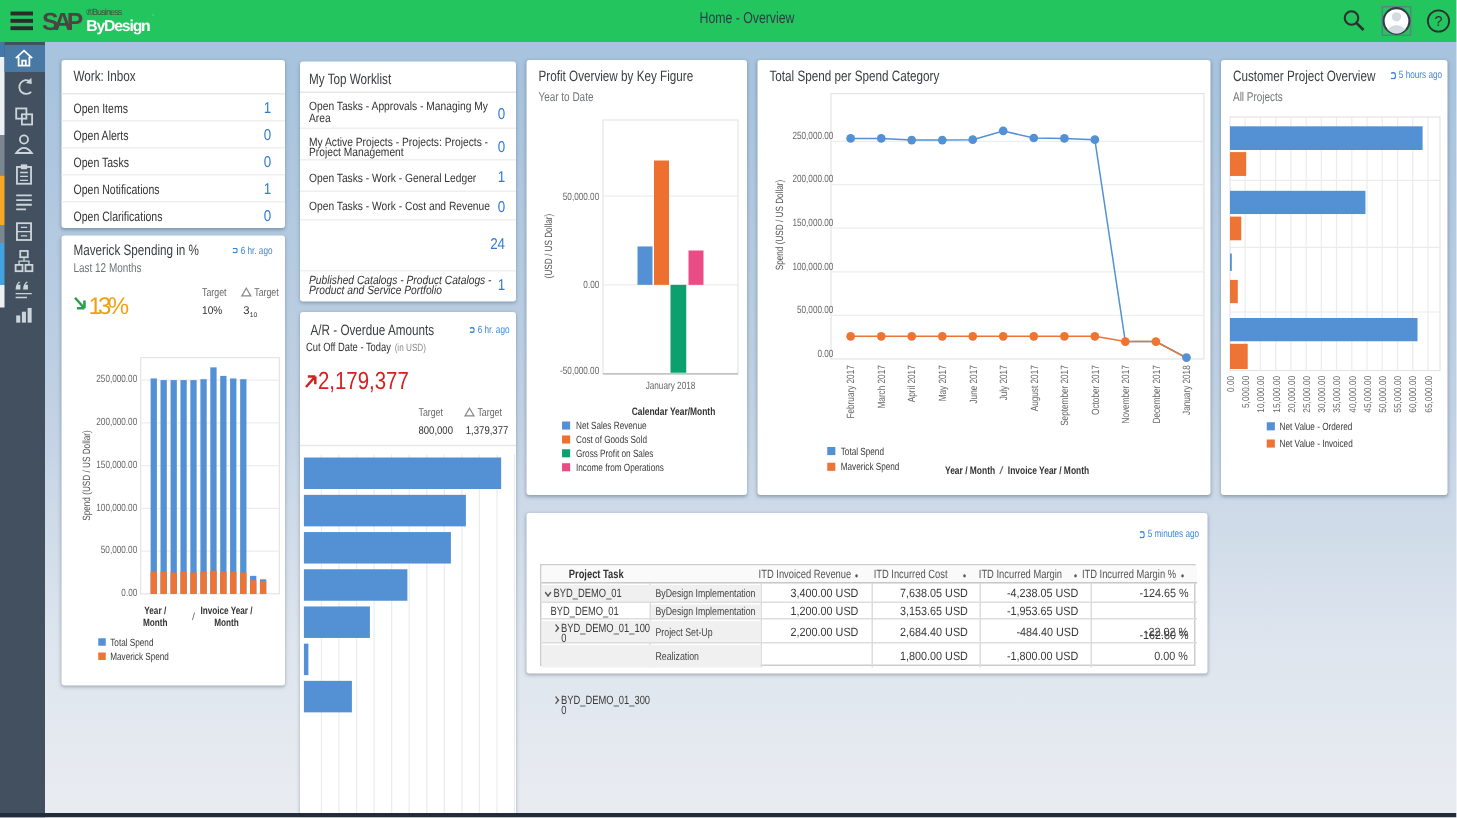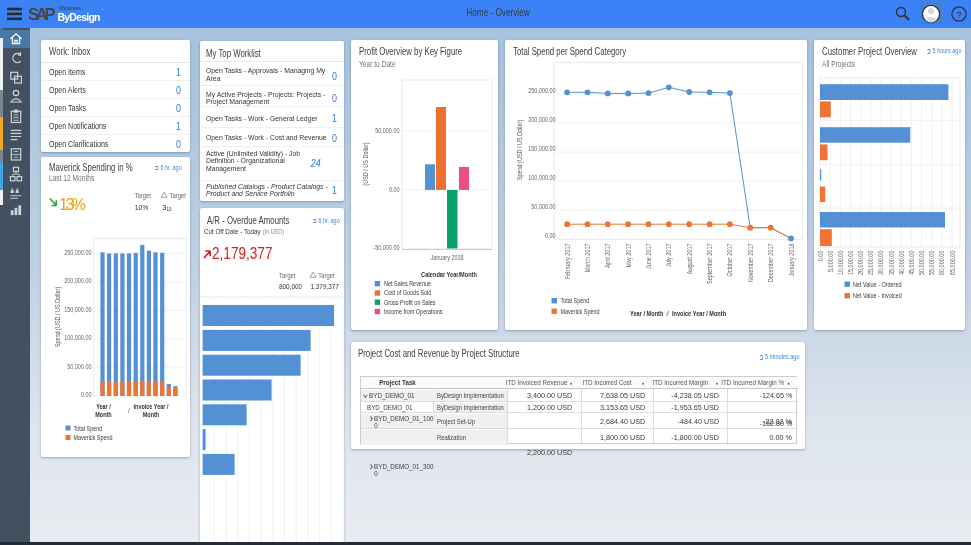--- a/index.html
+++ b/index.html
@@ -19,21 +19,21 @@
 .hl { position:absolute; background:#e8e8e8; height:1px; }
 .rl { position:absolute; font-size:9px; color:#333; }
 .cnt { position:absolute; font-size:10.5px; color:#2f7cd6; }
 .cnt .cx { transform-origin:100% 0; transform:scaleX(0.85); }
 svg { position:absolute; left:0; top:0; }
 svg text { font-family:"Liberation Sans", sans-serif; }
 </style>
 </head>
 <body>
 
-<div style="position:absolute;left:0;top:0;width:971px;height:28px;background:#3b82f6;z-index:5;">
+<div style="position:absolute;left:0;top:0;width:971px;height:28px;background:#22c55e;z-index:5;">
   <svg width="971" height="28" viewBox="0 0 971 28">
     <rect x="7" y="7.7" width="15" height="2.6" fill="#2b2b2b"></rect>
     <rect x="7" y="12.6" width="15" height="2.6" fill="#2b2b2b"></rect>
     <rect x="7" y="17.5" width="15" height="2.6" fill="#2b2b2b"></rect>
     <text x="28" y="20" font-size="16.5" font-weight="bold" fill="#4a4542" letter-spacing="-0.5" textLength="27">SAP</text>
     <text x="57.5" y="10" font-size="6" fill="#4a4542" textLength="24">®Business</text>
     <text x="57.5" y="20.5" font-size="10.5" font-weight="bold" fill="#fff" textLength="43">ByDesign</text>
     <text x="101.5" y="13" font-size="5" fill="#e8eef5">´</text>
 
     <text x="498" y="15.5" font-size="10.5" fill="#2f3b48" text-anchor="middle" textLength="63.3" lengthAdjust="spacingAndGlyphs">Home - Overview</text>
@@ -184,22 +184,21 @@
 <div class="hl" style="left:0;top:43.9px;width:144px;background:#efefef;"></div>
 <div class="rl" style="left:6px;top:50.0px;font-size:8px;line-height:7.4px;"><span class="cx85" style="line-height:7.4px;">My Active Projects - Projects: Projects -<br>Project Management</span></div>
 <div class="cnt" style="right:7px;top:51px;"><span class="cx">0</span></div>
 <div class="hl" style="left:0;top:65.1px;width:144px;background:#efefef;"></div>
 <div class="rl" style="left:6px;top:73.9px;font-size:8px;line-height:7.4px;"><span class="cx85" style="line-height:7.4px;">Open Tasks - Work - General Ledger</span></div>
 <div class="cnt" style="right:7px;top:71px;"><span class="cx">1</span></div>
 <div class="hl" style="left:0;top:85.7px;width:144px;background:#efefef;"></div>
 <div class="rl" style="left:6px;top:93.2px;font-size:8px;line-height:7.4px;"><span class="cx85" style="line-height:7.4px;">Open Tasks - Work - Cost and Revenue</span></div>
 <div class="cnt" style="right:7px;top:90.5px;"><span class="cx">0</span></div>
 <div class="hl" style="left:0;top:105.2px;width:144px;background:#efefef;"></div>
-<div class="rl" style="left:6px;top:108.9px;font-size:8px;line-height:7.4px;"><span class="cx85" style="line-height:7.4px;">Active (Unlimited Validity) - Job<br>Definition - Organizational<br>Management</span></div>
-<div class="cnt" style="right:23px;top:115.5px;font-style:italic;"><span class="cx">24</span></div>
+<div class="cnt" style="right:7px;top:115.5px;"><span class="cx">24</span></div>
 <div class="hl" style="left:0;top:139px;width:144px;background:#efefef;"></div>
 <div class="rl" style="left:6px;top:142.0px;font-size:8px;line-height:7.4px;font-style:italic;"><span class="cx85" style="line-height:7.4px;">Published Catalogs - Product Catalogs -<br>Product and Service Portfolio</span></div>
 <div class="cnt" style="right:7px;top:143px;"><span class="cx">1</span></div>
 </div>
 
 <div class="card" style="left:200px;top:208px;width:144px;height:334px;border-radius:2px 2px 0 0;">
 <div class="ctitle" style="left:7px;top:7px;"><span class="cx">A/R - Overdue Amounts</span></div>
 <div class="ago" style="right:4px;top:8.5px;"><span class="cx"><span class="rfr"></span> 6 hr. ago</span></div>
 <svg width="144" height="334" viewBox="0 0 144 334">
 <text x="4" y="25.8" font-size="8" fill="#333" textLength="56.6" lengthAdjust="spacingAndGlyphs">Cut Off Date - Today</text>
@@ -387,21 +386,20 @@
 <text x="130.3" y="210.5" font-size="6.5" fill="#666" text-anchor="end" transform="rotate(270 130.3 210.5)" textLength="24.6" lengthAdjust="spacingAndGlyphs">60,000.00</text>
 <text x="140.5" y="210.5" font-size="6.5" fill="#666" text-anchor="end" transform="rotate(270 140.5 210.5)" textLength="24.6" lengthAdjust="spacingAndGlyphs">65,000.00</text>
 <rect x="30.5" y="241.5" width="5.4" height="5.4" fill="#5391d4"></rect>
 <text x="39" y="246.5" font-size="7" fill="#3a3a3a" textLength="48.5" lengthAdjust="spacingAndGlyphs">Net Value - Ordered</text>
 <rect x="30.5" y="253" width="5.4" height="5.4" fill="#ed7434"></rect>
 <text x="39" y="258" font-size="7" fill="#3a3a3a" textLength="48.8" lengthAdjust="spacingAndGlyphs">Net Value - Invoiced</text>
 </svg>
 </div>
 
 <div class="card" style="left:351px;top:342px;width:454px;height:107px;">
-<div class="ctitle" style="left:7px;top:6px;"><span class="cx">Project Cost and Revenue by Project Structure</span></div>
 <div class="ago" style="right:6px;top:11px;"><span class="cx"><span class="rfr"></span> 5 minutes ago</span></div>
 <div style="position:absolute;left:9px;top:34px;width:437px;height:68px;border:1px solid #ccc;font-size:8px;color:#3a3a3a;">
 <div style="position:absolute;left:72px;top:0;width:1px;height:68px;background:#ddd;"></div>
 <div style="position:absolute;left:146px;top:0;width:1px;height:68px;background:#ddd;"></div>
 <div style="position:absolute;left:220px;top:0;width:1px;height:68px;background:#ddd;"></div>
 <div style="position:absolute;left:292px;top:0;width:1px;height:68px;background:#ddd;"></div>
 <div style="position:absolute;left:366px;top:0;width:1px;height:68px;background:#ddd;"></div>
 <div style="position:absolute;left:0;top:0;width:437px;height:12px;background:#fafafa;border-bottom:1px solid #c8c8c8;"></div>
 <div style="position:absolute;left:0;top:0;width:72px;height:12px;line-height:12px;text-align:center;font-weight:bold;font-size:8px;color:#333;"><span class="cx" style="transform-origin:50% 0;">Project Task</span></div>
 <div style="position:absolute;right:224px;top:0;height:12px;line-height:12px;font-size:8px;color:#555;white-space:nowrap;"><span class="cx" style="transform-origin:100% 0;">ITD Invoiced Revenue<span style="display:inline-block;width:3px;"></span><span style="font-size:5px;">●</span></span></div>
@@ -421,21 +419,21 @@
 <div style="position:absolute;left:6px;top:26px;width:70px;height:10px;line-height:10px;"><span class="cx">BYD_DEMO_01</span></div>
 <div style="position:absolute;left:76px;top:26px;width:70px;height:10px;line-height:10px;font-size:7.5px;color:#444;"><span class="cx">ByDesign Implementation</span></div>
 <div style="position:absolute;right:224px;top:26px;height:10px;line-height:10px;white-space:nowrap;"><span class="cxm" style="transform-origin:100% 0;">1,200.00 USD</span></div>
 <div style="position:absolute;right:151px;top:26px;height:10px;line-height:10px;white-space:nowrap;"><span class="cxm" style="transform-origin:100% 0;">3,153.65 USD</span></div>
 <div style="position:absolute;right:77px;top:26px;height:10px;line-height:10px;white-space:nowrap;"><span class="cxm" style="transform-origin:100% 0;">-1,953.65 USD</span></div>
 <div style="position:absolute;right:4px;top:42px;height:10px;line-height:10px;white-space:nowrap;"><span class="cxm" style="transform-origin:100% 0;">-162.80 %</span></div>
 <div style="position:absolute;left:0;top:37px;width:146px;height:15px;background:#f0f0f0;"></div>
 <div style="position:absolute;left:0;top:37px;width:437px;height:15px;border-bottom:1px solid #ddd;"></div>
 <div style="position:absolute;left:8px;top:38px;width:70px;line-height:7px;font-size:8px;"><span class="cx" style="line-height:7px;"><span class="chr"></span>BYD_DEMO_01_100<br>&nbsp;&nbsp;&nbsp;0</span></div>
 <div style="position:absolute;left:76px;top:37px;width:70px;height:15px;line-height:15px;font-size:7.5px;color:#444;"><span class="cx">Project Set-Up</span></div>
-<div style="position:absolute;right:224px;top:37px;height:15px;line-height:15px;white-space:nowrap;margin-top:31px;"><span class="cxm" style="transform-origin:100% 0;">2,200.00 USD</span></div>
+<div style="position:absolute;right:224px;top:37px;height:15px;line-height:15px;white-space:nowrap;"><span class="cxm" style="transform-origin:100% 0;">2,200.00 USD</span></div>
 <div style="position:absolute;right:151px;top:37px;height:15px;line-height:15px;white-space:nowrap;"><span class="cxm" style="transform-origin:100% 0;">2,684.40 USD</span></div>
 <div style="position:absolute;right:77px;top:37px;height:15px;line-height:15px;white-space:nowrap;"><span class="cxm" style="transform-origin:100% 0;">-484.40 USD</span></div>
 <div style="position:absolute;right:4px;top:37px;height:15px;line-height:15px;white-space:nowrap;text-align:right;"><span class="cxm" style="transform-origin:100% 0;">-22.02 %</span></div>
 <div style="position:absolute;left:0;top:53px;width:146px;height:15px;background:#f0f0f0;"></div>
 <div style="position:absolute;left:8px;top:54px;width:70px;line-height:7px;font-size:8px;margin-top:32px;"><span class="cx" style="line-height:7px;"><span class="chr"></span>BYD_DEMO_01_300<br>&nbsp;&nbsp;&nbsp;0</span></div>
 <div style="position:absolute;left:76px;top:53px;width:70px;height:15px;line-height:15px;font-size:7.5px;color:#444;"><span class="cx">Realization</span></div>
 <div style="position:absolute;right:151px;top:53px;height:15px;line-height:15px;white-space:nowrap;"><span class="cxm" style="transform-origin:100% 0;">1,800.00 USD</span></div>
 <div style="position:absolute;right:77px;top:53px;height:15px;line-height:15px;white-space:nowrap;"><span class="cxm" style="transform-origin:100% 0;">-1,800.00 USD</span></div>
 <div style="position:absolute;right:4px;top:53px;height:15px;line-height:15px;white-space:nowrap;"><span class="cxm" style="transform-origin:100% 0;">0.00 %</span></div>
 </div>

